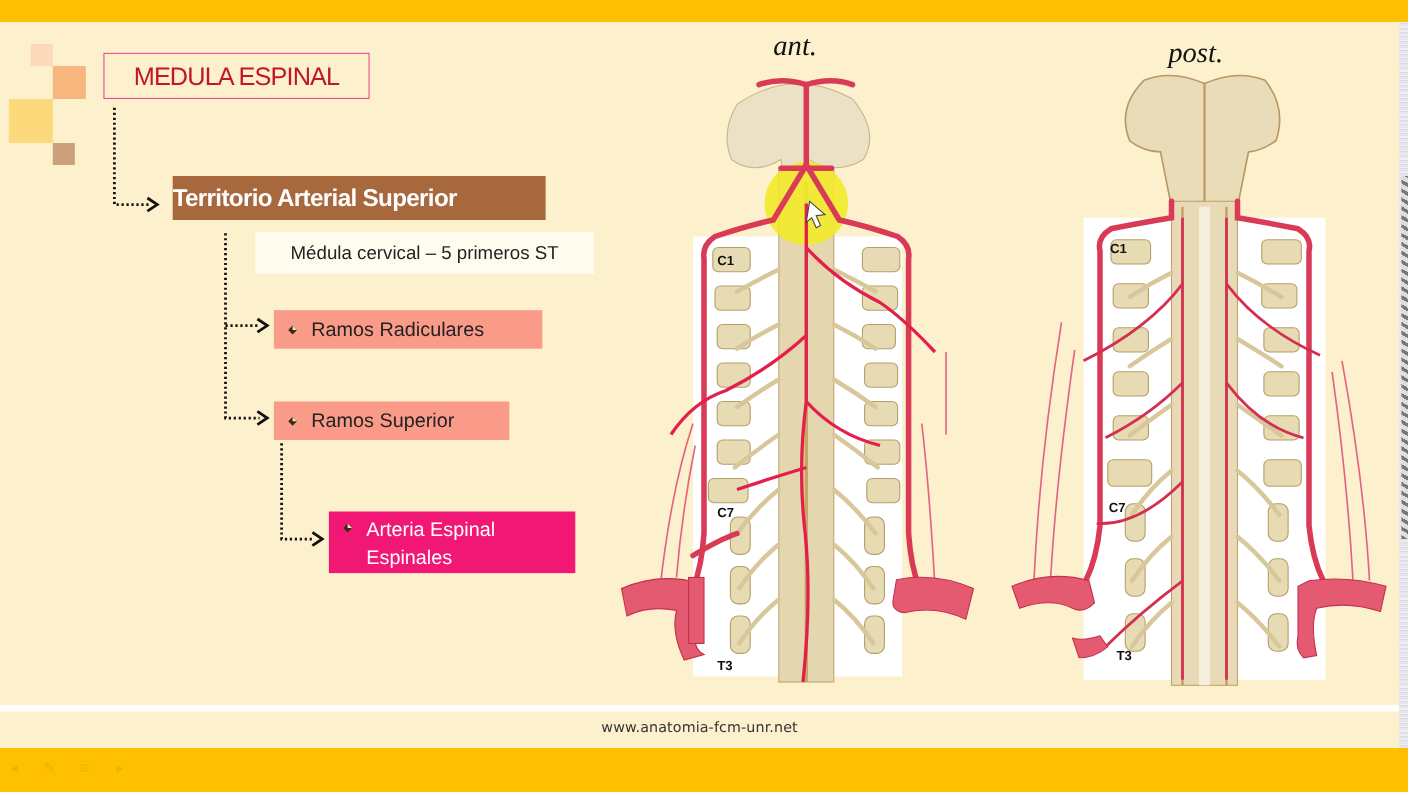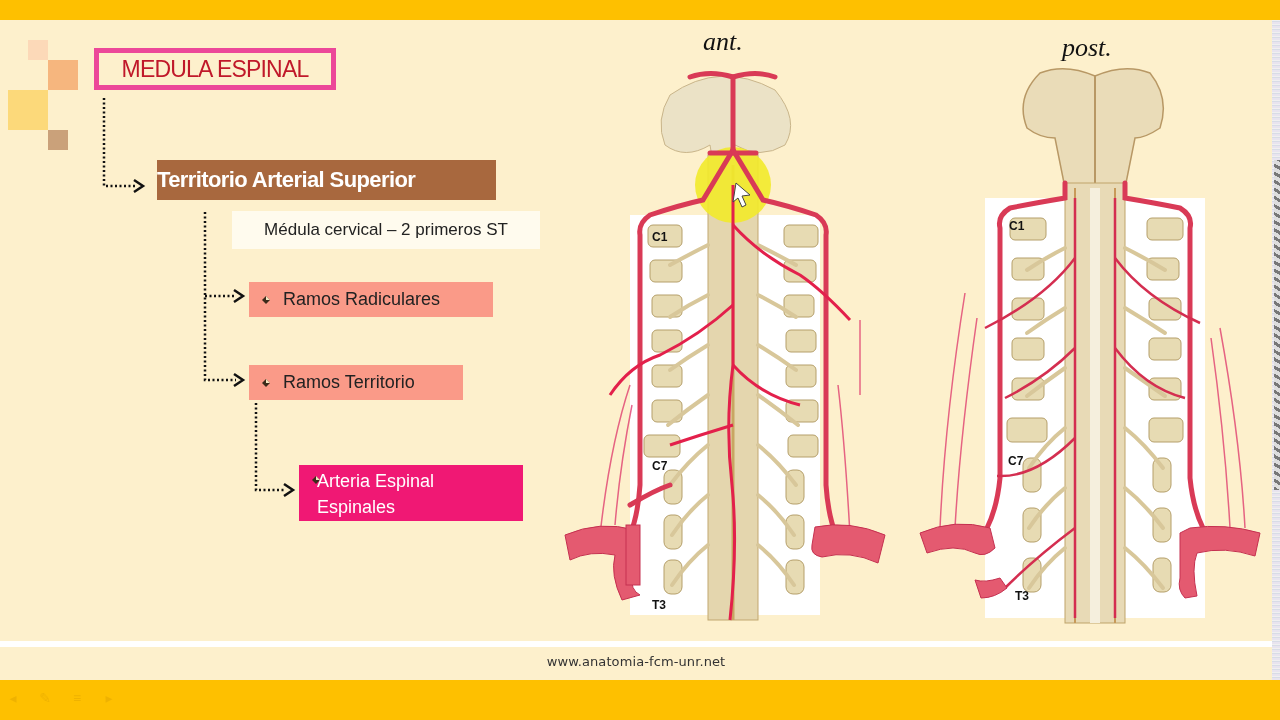--- a/index.html
+++ b/index.html
@@ -9,31 +9,31 @@
   .strip { position:absolute; left:0; top:641px; width:1272px; height:6px; background:#ffffff; }
   .footer { position:absolute; left:0; top:647px; width:1272px; height:29px; background:#fdf0cc; display:flex; align-items:center; justify-content:center; }
   .footer span { font-family:"DejaVu Sans", sans-serif; font-size:13px; color:#333; letter-spacing:0.1px; }
   .bottombar { position:absolute; left:0; top:680px; width:1280px; height:40px; background:#fec000; }
   .ctrls { position:absolute; left:6px; top:690px; display:flex; gap:18px; opacity:0.25; }
   .ctrls span { color:#c48a00; font-size:14px; width:14px; text-align:center; }
   .edge { position:absolute; left:1272px; top:20px; width:8px; height:660px; background:repeating-linear-gradient(0deg,#e8e4ef 0 2px,#d8dce6 2px 3px,#f0f0f0 3px 4px); }
   .edge-dark { position:absolute; left:1274px; top:160px; width:6px; height:330px; background:repeating-linear-gradient(30deg,#777 0 3px,#ddd 3px 7px); }
 
   .deco { position:absolute; }
-  .title-box { position:absolute; left:94px; top:48px; width:242px; height:42px; border:5px solid #ec4899; background:#fdf0cc; box-sizing:border-box; display:flex; align-items:center; justify-content:center; }
+  .title-box { position:absolute; left:94px; top:48px; width:242px; height:42px; border:1px solid #ec4899; background:#fdf0cc; box-sizing:border-box; display:flex; align-items:center; justify-content:center; }
   .title-box span { color:#c0182a; font-size:23px; letter-spacing:-0.8px; }
   .territory { position:absolute; left:157px; top:160px; width:339px; height:40px; background:#a8683e; display:flex; align-items:center; justify-content:flex-start; }
   .territory span { color:#fff; font-weight:bold; font-size:22px; letter-spacing:-0.6px; }
   .cervical { position:absolute; left:232px; top:211px; width:308px; height:38px; background:#fffbee; display:flex; align-items:center; justify-content:center; }
   .cervical span { color:#222; font-size:17px; }
   .pinkbox { position:absolute; height:35px; background:#fa9a88; display:flex; align-items:center; }
   .pinkbox span.txt { color:#222; font-size:18px; }
   .bullet { display:inline-block; width:10px; height:10px; margin:0 12px 0 12px; }
   .magenta { position:absolute; left:299px; top:465px; width:224px; height:56px; background:#f01874; }
-  .magenta span.txt { position:absolute; left:18px; top:3px; color:#fff; font-size:18px; line-height:26px; }
+  .magenta span.txt { position:absolute; left:34px; top:3px; color:#fff; font-size:18px; line-height:26px; }
   .magenta .bullet { position:absolute; left:12px; top:10px; margin:0; }
   .lbl-view { position:absolute; font-family:"Liberation Serif", serif; font-style:italic; font-size:26px; color:#111; }
   .vlabel { position:absolute; font-weight:bold; font-size:12px; color:#111; }
   svg { position:absolute; overflow:visible; }
 </style>
 </head>
 <body>
 
 <div class="topbar"></div>
 <div class="slide"></div>
@@ -60,37 +60,37 @@
     <path d="M234 374 L243 380 L234 386"></path>
     <path d="M284 484 L293 490 L284 496"></path>
   </g>
 </svg>
 
 <div class="territory">
   <span>Territorio Arterial Superior</span>
 </div>
 
 <div class="cervical">
-  <span>Médula cervical – 2 primeros ST</span>
+  <span>Médula cervical – 5 primeros ST</span>
 </div>
 
 <div class="pinkbox" style="left:249px;top:282px;width:244px;">
   <svg class="bullet" viewBox="0 0 10 10" style="position:relative;">
       <path d="M5 1 L9 5 L5 9 L1 5 Z" fill="#3a2a1a"></path>
       <path d="M5 1 L9 5 L5 5 Z" fill="#f5e7c0"></path>
     </svg>
   <span class="txt">Ramos Radiculares</span>
 </div>
 
 <div class="pinkbox" style="left:249px;top:365px;width:214px;">
   <svg class="bullet" viewBox="0 0 10 10" style="position:relative;">
       <path d="M5 1 L9 5 L5 9 L1 5 Z" fill="#3a2a1a"></path>
       <path d="M5 1 L9 5 L5 5 Z" fill="#f5e7c0"></path>
     </svg>
-  <span class="txt">Ramos Territorio</span>
+  <span class="txt">Ramos Superior</span>
 </div>
 
 <div class="magenta">
   <svg class="bullet" viewBox="0 0 10 10">
       <path d="M5 1 L9 5 L5 9 L1 5 Z" fill="#3a2a1a"></path>
       <path d="M5 1 L9 5 L5 5 Z" fill="#f5e7c0"></path>
     </svg>
   <span class="txt"><span>Arteria Espinal</span><br><span>Espinales</span></span>
 </div>
 

